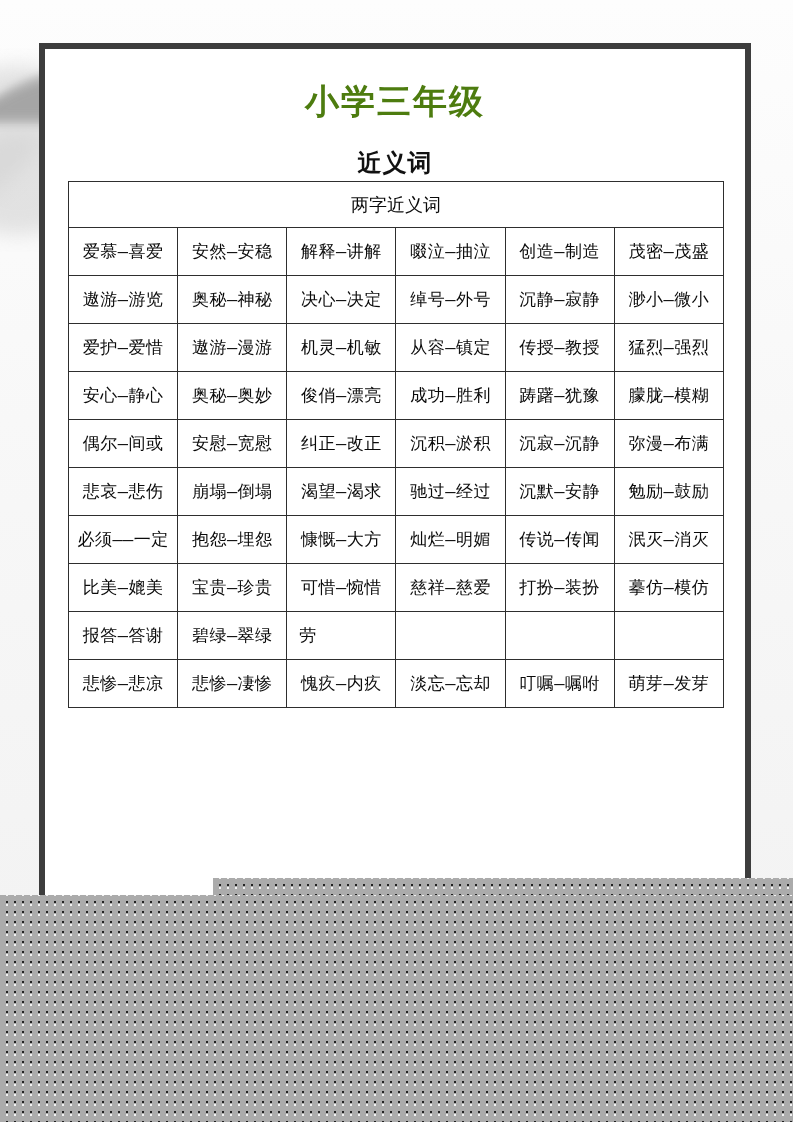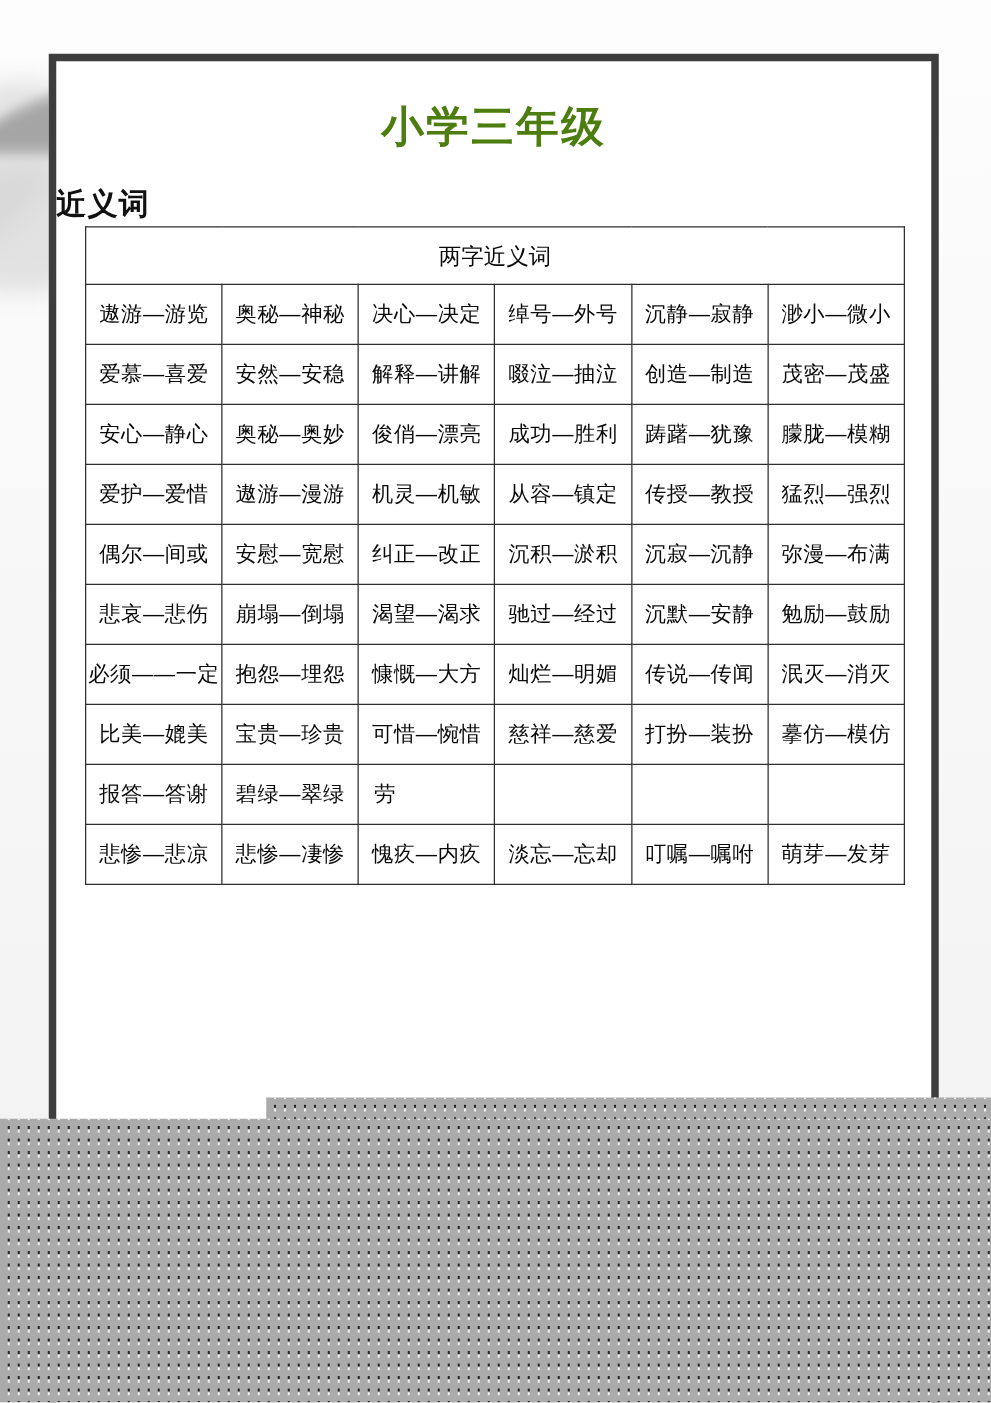--- a/index.html
+++ b/index.html
@@ -33,32 +33,34 @@
     text-align:center;
     font-size:34px;
     font-weight:bold;
     color:#4d7c0f;
     letter-spacing:2px;
   }
 
   .page-subtitle {
     position:absolute; top:98px; left:0;
     width:100%;
+    text-align:center;
     font-size:24px;
     font-weight:600;
     color:#111;
     letter-spacing:1px;
   }
 
   table.syn-table {
     position:absolute;
     top:132px; left:23px;
     width:656px;
     border-collapse:collapse;
     table-layout:fixed;
+    font-family:Liberation Mono, monospace;
   }
   .syn-table th, .syn-table td {
     border:1px solid #2e2e2e;
     text-align:center;
     vertical-align:middle;
     font-weight:normal;
     color:#0a0a0a;
     white-space:nowrap;
     overflow:hidden;
   }
@@ -115,52 +117,52 @@
     <div class="page-subtitle">近义词</div>
 
     <table class="syn-table">
       <thead>
         <tr>
           <th colspan="6">两字近义词</th>
         </tr>
       </thead>
       <tbody>
           <tr>
+            <td>爱慕—喜爱</td>
+            <td>安然—安稳</td>
+            <td>解释—讲解</td>
+            <td>啜泣—抽泣</td>
+            <td>创造—制造</td>
+            <td>茂密—茂盛</td>
+          </tr>
+          <tr>
             <td>遨游—游览</td>
             <td>奥秘—神秘</td>
             <td>决心—决定</td>
             <td>绰号—外号</td>
             <td>沉静—寂静</td>
             <td>渺小—微小</td>
           </tr>
           <tr>
-            <td>爱慕—喜爱</td>
-            <td>安然—安稳</td>
-            <td>解释—讲解</td>
-            <td>啜泣—抽泣</td>
-            <td>创造—制造</td>
-            <td>茂密—茂盛</td>
+            <td>爱护—爱惜</td>
+            <td>遨游—漫游</td>
+            <td>机灵—机敏</td>
+            <td>从容—镇定</td>
+            <td>传授—教授</td>
+            <td>猛烈—强烈</td>
           </tr>
           <tr>
             <td>安心—静心</td>
             <td>奥秘—奥妙</td>
             <td>俊俏—漂亮</td>
             <td>成功—胜利</td>
             <td>踌躇—犹豫</td>
             <td>朦胧—模糊</td>
           </tr>
           <tr>
-            <td>爱护—爱惜</td>
-            <td>遨游—漫游</td>
-            <td>机灵—机敏</td>
-            <td>从容—镇定</td>
-            <td>传授—教授</td>
-            <td>猛烈—强烈</td>
-          </tr>
-          <tr>
             <td>偶尔—间或</td>
             <td>安慰—宽慰</td>
             <td>纠正—改正</td>
             <td>沉积—淤积</td>
             <td>沉寂—沉静</td>
             <td>弥漫—布满</td>
           </tr>
           <tr>
             <td>悲哀—悲伤</td>
             <td>崩塌—倒塌</td>

